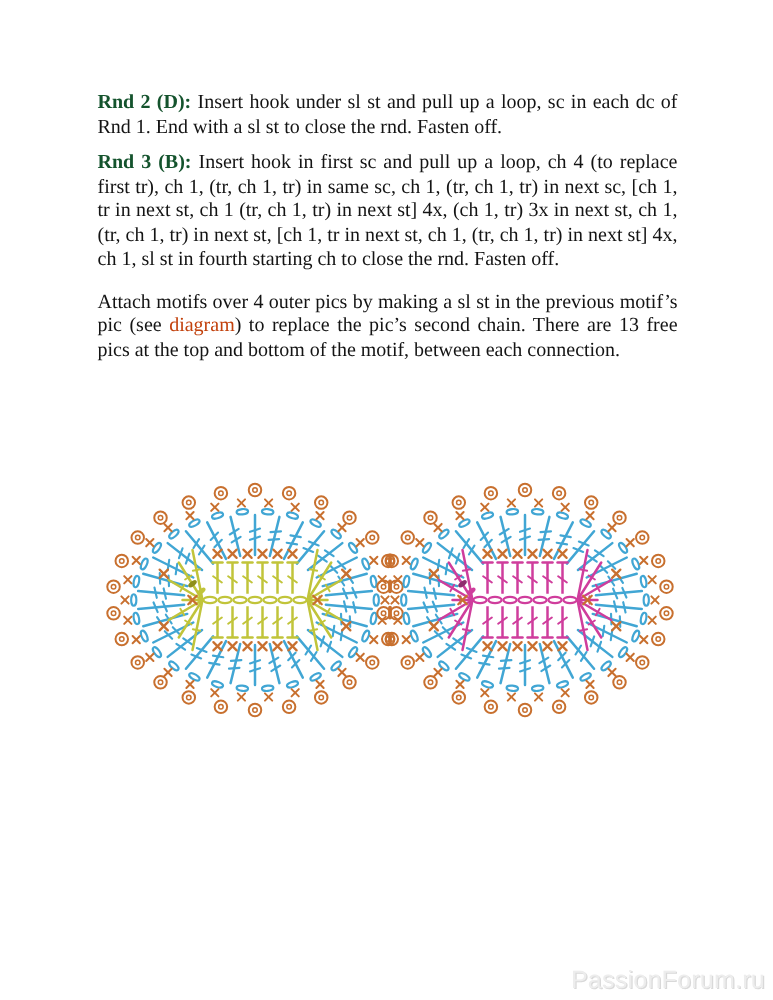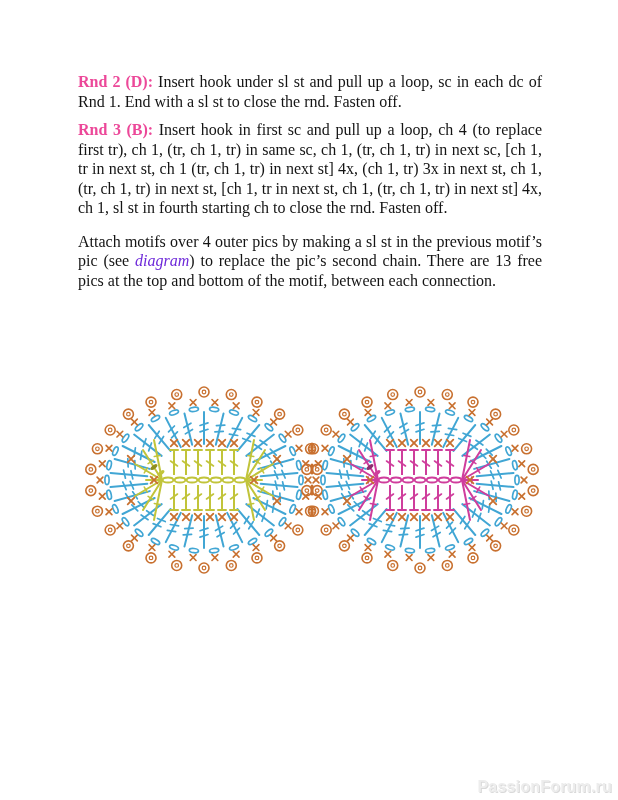--- a/index.html
+++ b/index.html
@@ -11,27 +11,27 @@
     font-family:"Liberation Serif", serif;
   }
   .page{position:absolute;inset:0;background:#fff;}
   .text-block{
     position:absolute;left:78px;top:72px;width:464px;
     font-size:16px;line-height:19.5px;color:#141414;
     text-align:justify;
   }
   .text-block p{margin:0 0 9px 0;}
   .text-block p.attach{margin-top:14px;}
-  .rnd-label{font-weight:700;color:#ec4899;}
-  a.diagram-link{color:#6d28d9;text-decoration:none;cursor:pointer;font-style:italic;}
+  .rnd-label{font-weight:700;color:#14532d;}
+  a.diagram-link{color:#c2410c;text-decoration:none;cursor:pointer;}
   .diagram-wrap{position:absolute;left:0;top:376px;width:618px;height:212px;}
   .watermark{
     position:absolute;right:6px;bottom:4px;
     font-family:"Liberation Sans", sans-serif;
-    font-size:16px;font-weight:700;
+    font-size:20px;font-weight:400;
     color:#ededed;
     text-shadow:1px 1px 0 #d9d9d9, -1px -1px 0 #ffffff;
     letter-spacing:0.2px;
     user-select:none;
   }
 </style>
 </head>
 <body>
 
 <div class="page">

